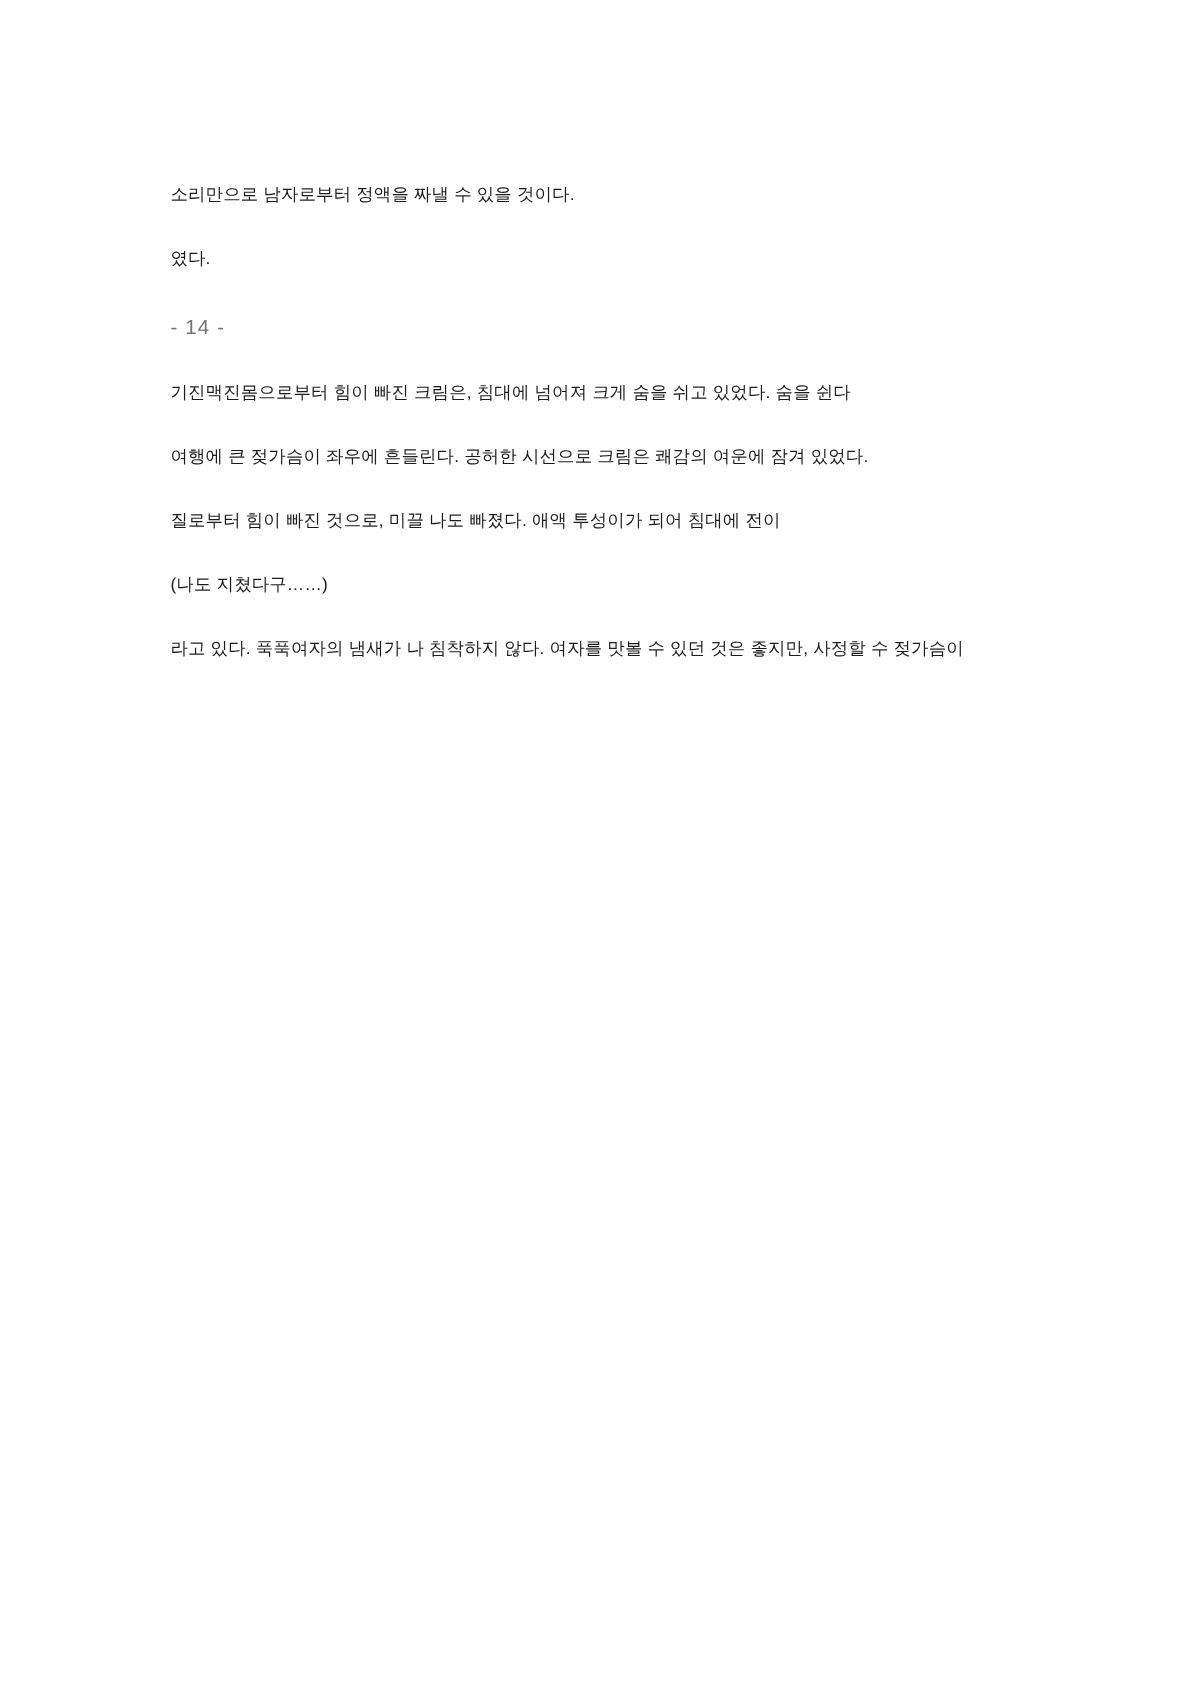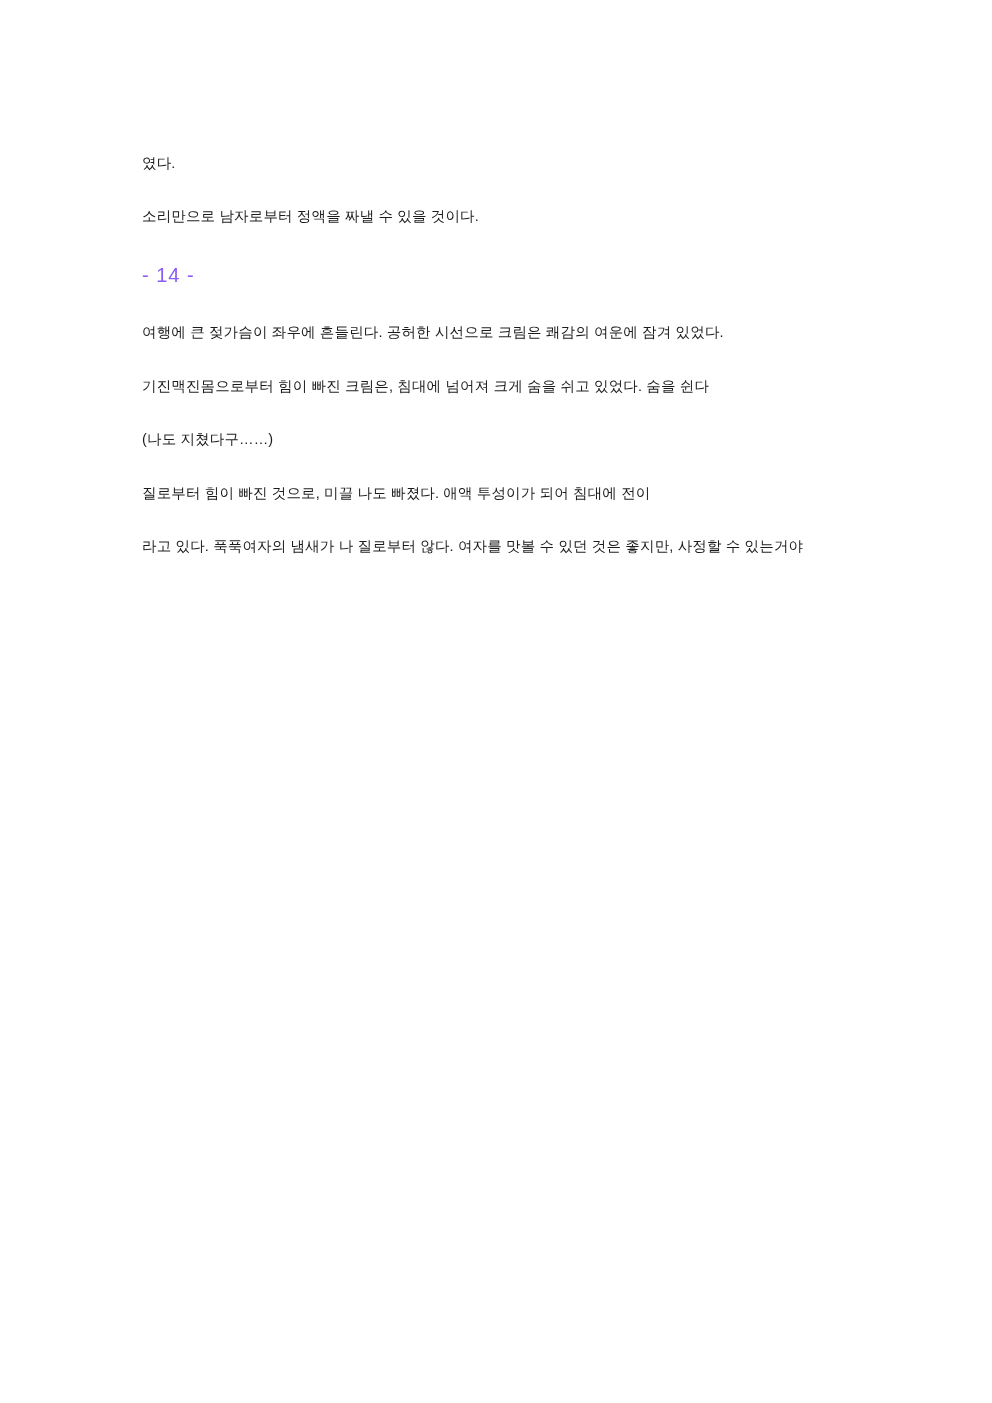--- a/index.html
+++ b/index.html
@@ -33,45 +33,45 @@
     word-break: keep-all;
     text-align: left;
   }
   .para.wide {
     max-width: 720px;
   }
   .para.full {
     max-width: 714px;
   }
   .page-number {
-    font-size: 20px;
+    font-size: 17px;
     line-height: 1.62;
     letter-spacing: 1px;
-    color: #8b5cf6;
+    color: #737373;
     margin: 0 0 30px 0;
   }
 </style>
 </head>
 <body>
 
 <div class="page">
   <div class="doc-body">
 
+    <p class="para">소리만으로 남자로부터 정액을 짜낼 수 있을 것이다.</p>
+
     <p class="para">였다.</p>
-
-    <p class="para">소리만으로 남자로부터 정액을 짜낼 수 있을 것이다.</p>
 
     <p class="page-number">-  14  -</p>
 
 
+    <p class="para wide">기진맥진몸으로부터 힘이 빠진 크림은, 침대에 넘어져 크게 숨을 쉬고 있었다. 숨을 쉰다</p>
+
     <p class="para wide">여행에 큰 젖가슴이 좌우에 흔들린다. 공허한 시선으로 크림은 쾌감의 여운에 잠겨 있었다.</p>
 
-    <p class="para wide">기진맥진몸으로부터 힘이 빠진 크림은, 침대에 넘어져 크게 숨을 쉬고 있었다. 숨을 쉰다</p>
+    <p class="para wide">질로부터 힘이 빠진 것으로, 미끌 나도 빠졌다. 애액 투성이가 되어 침대에 전이</p>
 
     <p class="para">(나도 지쳤다구……)</p>
 
-    <p class="para wide">질로부터 힘이 빠진 것으로, 미끌 나도 빠졌다. 애액 투성이가 되어 침대에 전이</p>
-
-    <p class="para full">라고 있다. 푹푹여자의 냄새가 나 질로부터 않다. 여자를 맛볼 수 있던 것은 좋지만, 사정할 수 있는거야</p>
+    <p class="para full">라고 있다. 푹푹여자의 냄새가 나 침착하지 않다. 여자를 맛볼 수 있던 것은 좋지만, 사정할 수 젖가슴이</p>
 
 
   </div>
 </div>
 
 </body></html>

